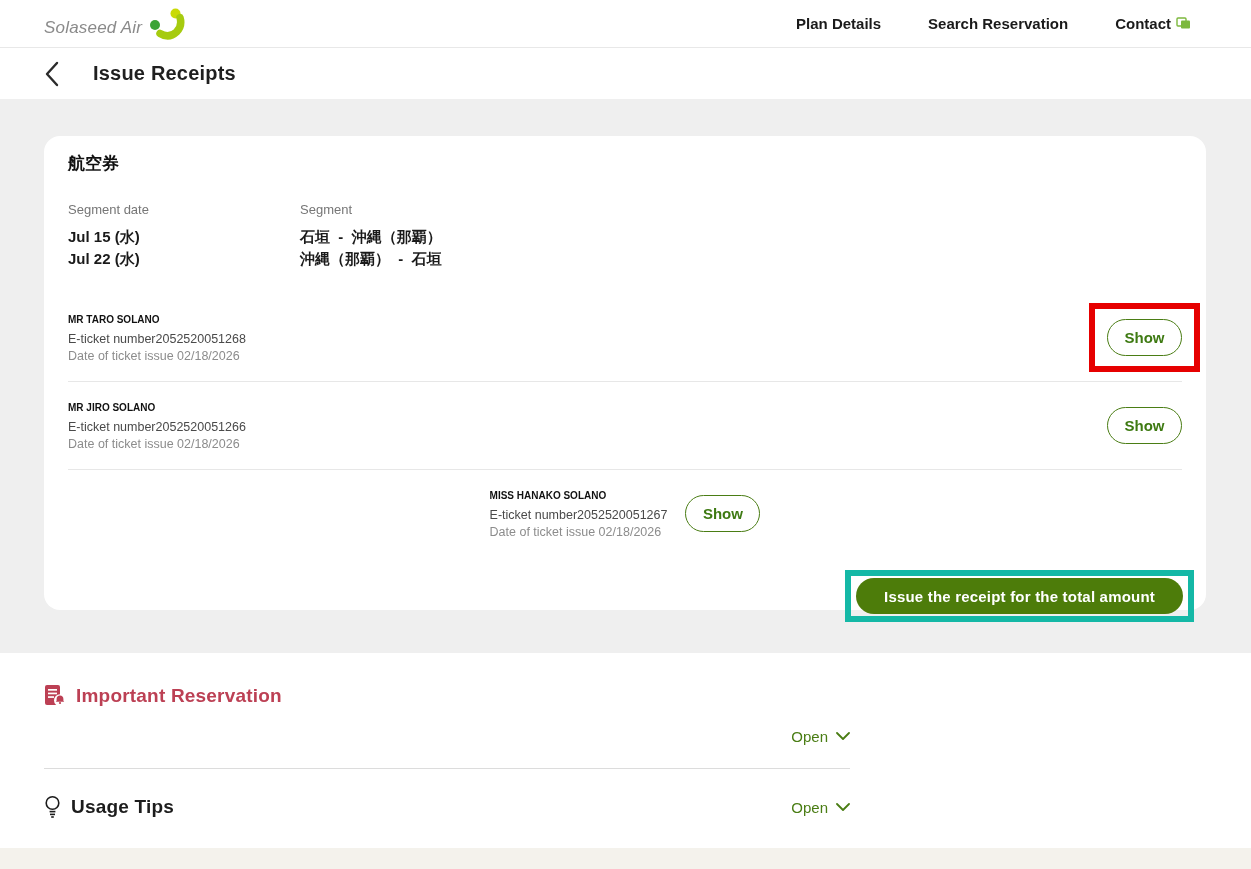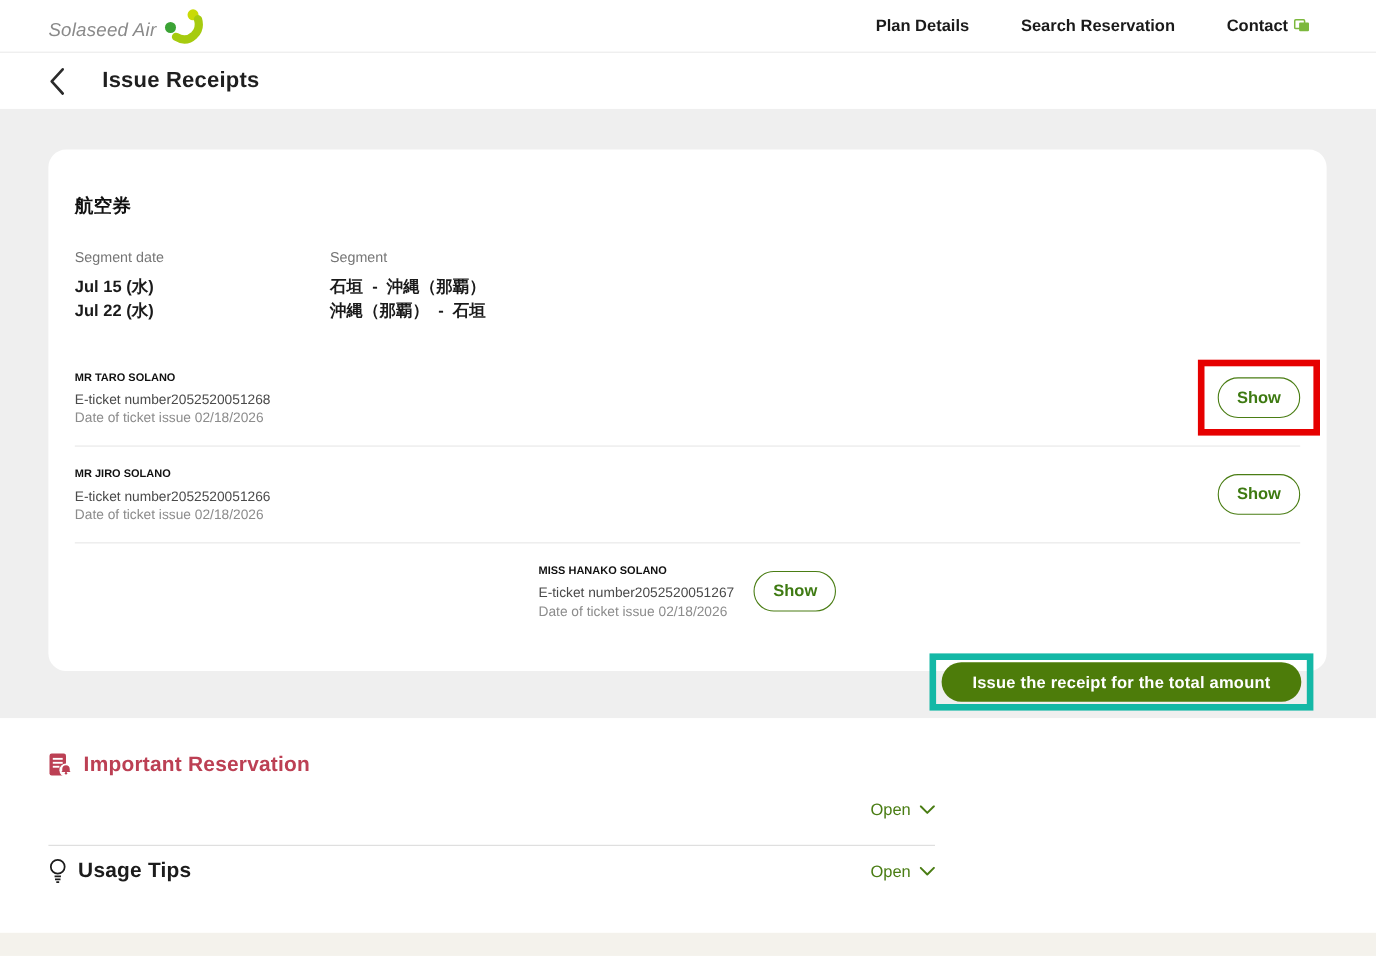--- a/index.html
+++ b/index.html
@@ -37,21 +37,21 @@
   .back-btn{background:none;border:none;padding:0;cursor:pointer;display:flex;align-items:center;}
   .page-title{font-size:20px;font-weight:700;color:#1f1f1f;margin:0;letter-spacing:.2px;}
 
   
   .content{
     flex:0 0 554px;height:554px;background:#efefef;
     padding:37px 44px 0;box-sizing:border-box;
   }
   .card{
     width:1162px;height:474px;box-sizing:border-box;background:#fff;
-    border-radius:16px;padding:40px 24px 0;
+    border-radius:16px;padding:16px 24px 0;
   }
   .card-title{font-size:17px;font-weight:700;margin:0 0 27px;color:#111;}
 
   .flight-grid{display:grid;grid-template-columns:232px auto;}
   .flight-grid .lbl{font-size:13px;color:#767676;margin-bottom:9px;}
   .flight-grid .val{font-size:15px;font-weight:700;color:#1a1a1a;line-height:22px;white-space:pre;}
 
   .passengers{margin-top:24px;}
   .p-row{
     display:flex;align-items:center;justify-content:space-between;
@@ -86,21 +86,21 @@
   .info-inner{width:806px;margin-left:44px;}
   .sec-head{display:flex;align-items:center;gap:10px;}
   .sec-title{font-size:19px;font-weight:700;margin:0;letter-spacing:.2px;}
   .sec-title.red{color:#bc4054;}
   .sec-title.dark{color:#1c1c1c;}
   .open-link{
     display:flex;align-items:center;gap:8px;color:#4a7d14;font-size:15px;
     text-decoration:none;font-weight:400;
   }
   .sec1 .open-row{display:flex;justify-content:flex-end;margin-top:21px;padding-bottom:23px;border-bottom:1px solid #dcdcdc;}
-  .sec2{margin-top:11px;display:flex;align-items:center;justify-content:space-between;}
+  .sec2{margin-top:26px;display:flex;align-items:center;justify-content:space-between;}
 
   .footer-strip{flex:1 1 auto;background:#f4f2ec;}
 
   svg{display:block;}
 </style>
 </head>
 <body>
 
 <div class="page">
 

